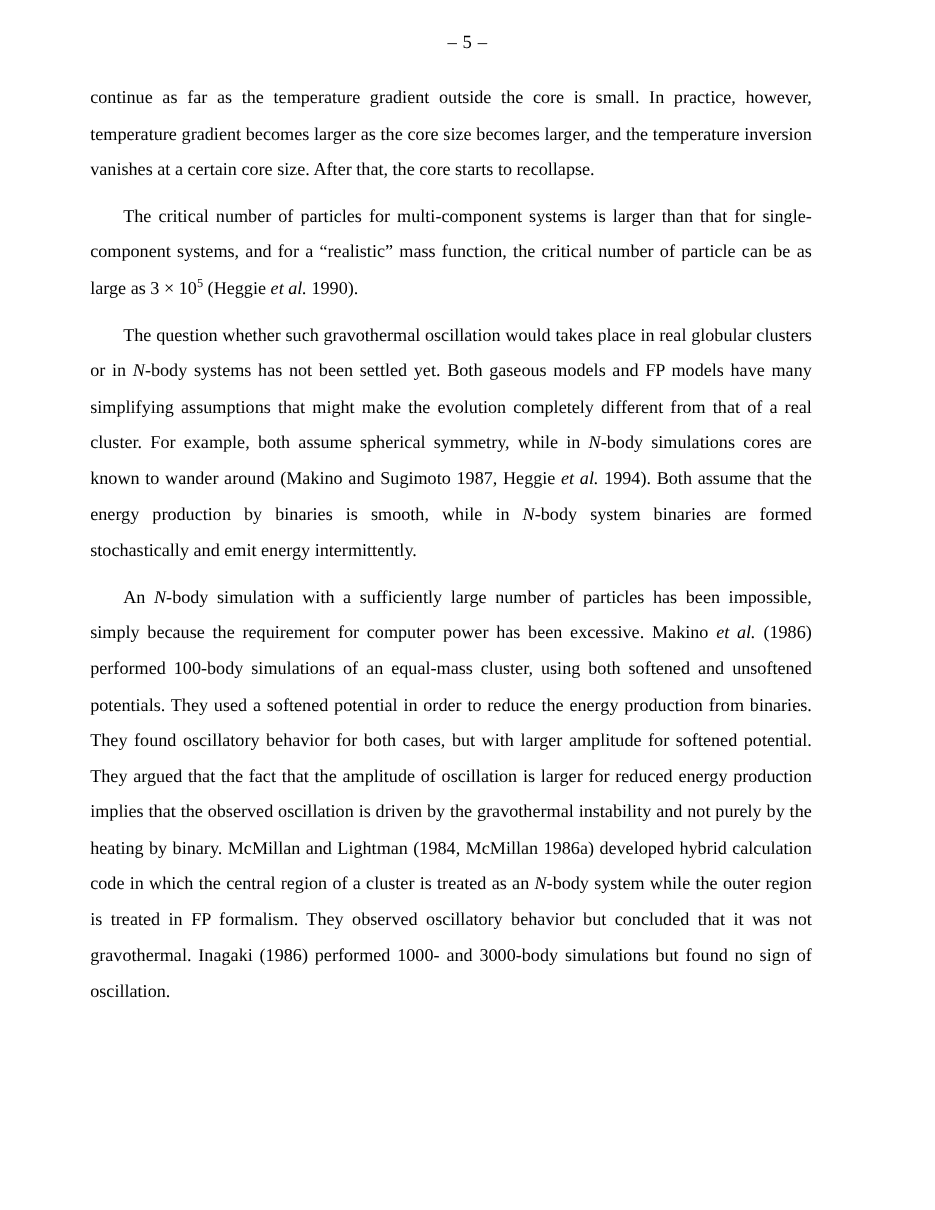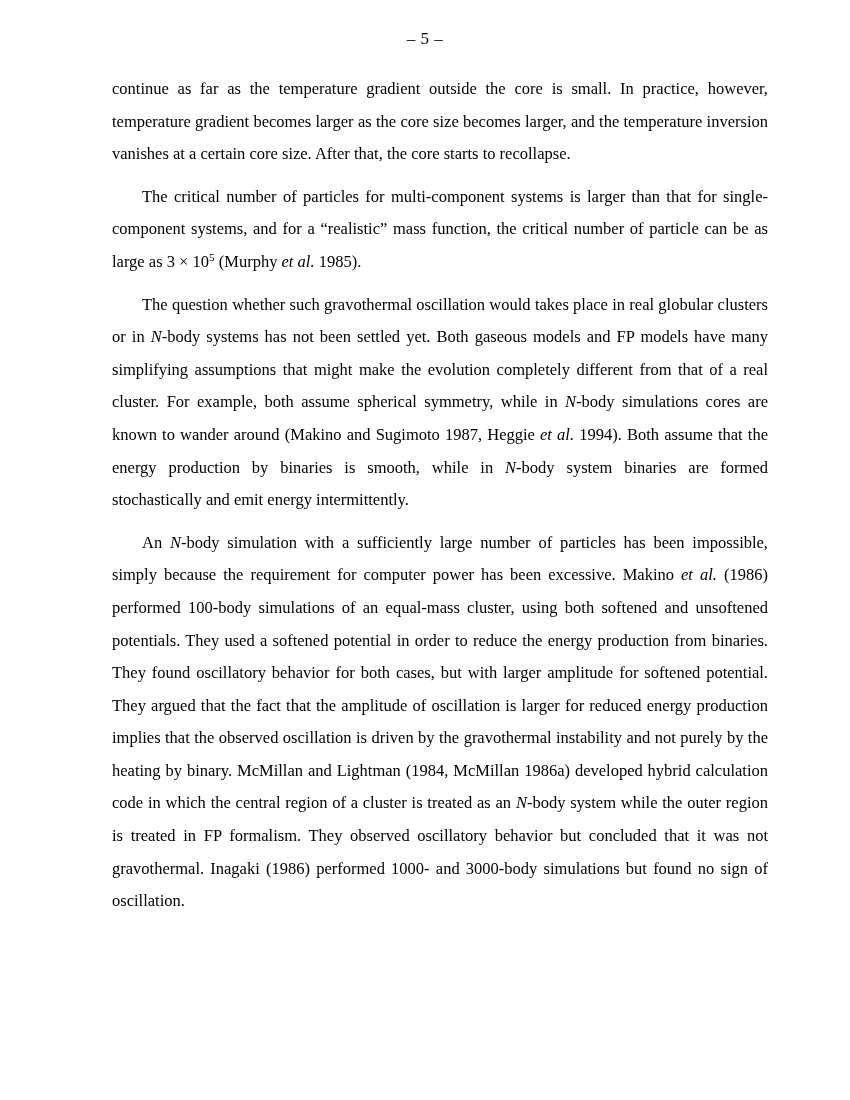--- a/index.html
+++ b/index.html
@@ -21,21 +21,21 @@
     top: 30px;
     left: 0;
     width: 100%;
     text-align: center;
     font-size: 17px;
     line-height: 1.1;
     letter-spacing: 0.5px;
   }
   .content {
     position: absolute;
-    left: 112px;
+    left: 82px;
     top: 73px;
     width: 656px;
   }
   p.para {
     margin: 0 0 10px 0;
     font-size: 16.5px;
     line-height: 32.6px;
     text-align: justify;
     text-justify: inter-word;
   }
@@ -50,17 +50,17 @@
     vertical-align: super;
   }
 </style>
 </head>
 <body>
 
 <div class="page">
   <div class="page-number">– 5 –</div>
   <div class="content">
       <p class="para"><span>continue as far as the temperature gradient outside the core is small. In practice, however, temperature gradient becomes larger as the core size becomes larger, and the temperature inversion vanishes at a certain core size. After that, the core starts to recollapse.</span></p>
-      <p class="para indent"><span>The critical number of particles for multi-component systems is larger than that for single-component systems, and for a “realistic” mass function, the critical number of particle can be as large as 3 × 10</span><sup>5</sup><span> (Murphy </span><i>et al.</i><span> 1985).</span></p>
+      <p class="para indent"><span>The critical number of particles for multi-component systems is larger than that for single-component systems, and for a “realistic” mass function, the critical number of particle can be as large as 3 × 10</span><sup>5</sup><span> (Heggie </span><i>et al.</i><span> 1990).</span></p>
       <p class="para indent"><span>The question whether such gravothermal oscillation would takes place in real globular clusters or in </span><i>N</i><span>-body systems has not been settled yet.  Both gaseous models and FP models have many simplifying assumptions that might make the evolution completely different from that of a real cluster.  For example, both assume spherical symmetry, while in </span><i>N</i><span>-body simulations cores are known to wander around (Makino and Sugimoto 1987, Heggie </span><i>et al.</i><span> 1994).  Both assume that the energy production by binaries is smooth, while in </span><i>N</i><span>-body system binaries are formed stochastically and emit energy intermittently.</span></p>
       <p class="para indent"><span>An </span><i>N</i><span>-body simulation with a sufficiently large number of particles has been impossible, simply because the requirement for computer power has been excessive.  Makino </span><i>et al.</i><span> (1986) performed 100-body simulations of an equal-mass cluster, using both softened and unsoftened potentials. They used a softened potential in order to reduce the energy production from binaries. They found oscillatory behavior for both cases, but with larger amplitude for softened potential. They argued that the fact that the amplitude of oscillation is larger for reduced energy production implies that the observed oscillation is driven by the gravothermal instability and not purely by the heating by binary.  McMillan and Lightman (1984, McMillan 1986a) developed hybrid calculation code in which the central region of a cluster is treated as an </span><i>N</i><span>-body system while the outer region is treated in FP formalism. They observed oscillatory behavior but concluded that it was not gravothermal. Inagaki (1986) performed 1000- and 3000-body simulations but found no sign of oscillation.</span></p>
     </div>
 </div>
 
 </body></html>

